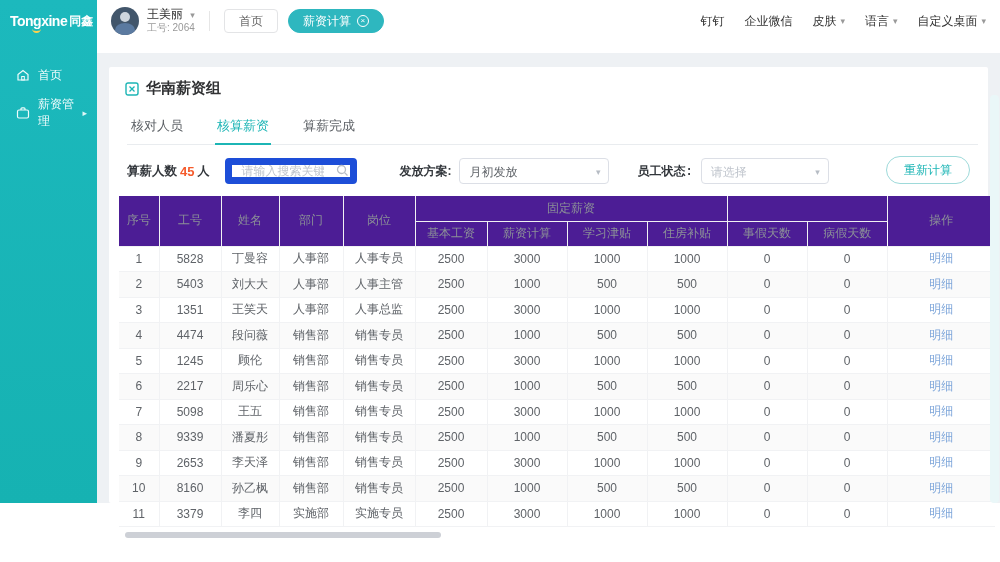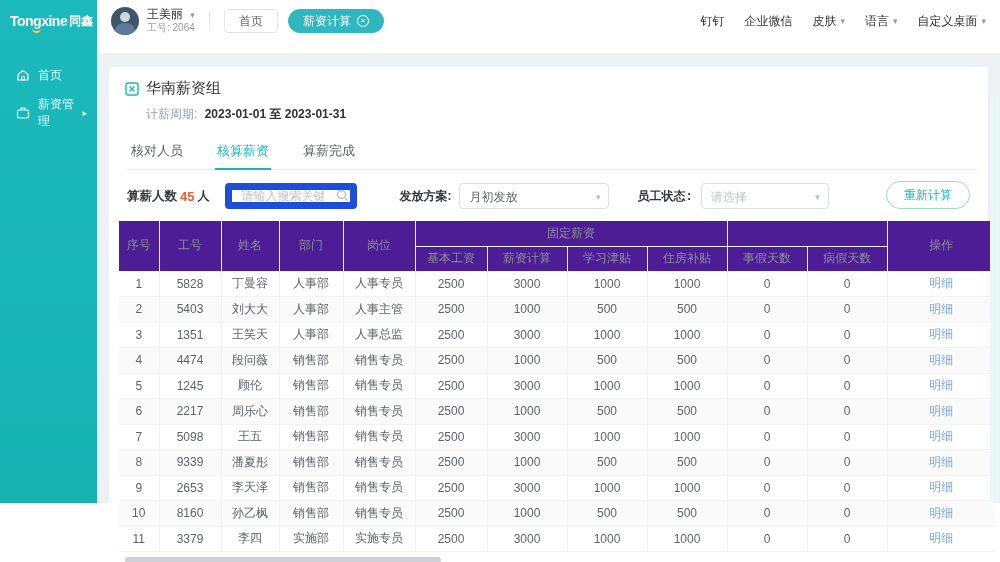--- a/index.html
+++ b/index.html
@@ -35,21 +35,21 @@
   .tab-close { width:12px; height:12px; border:1px solid #fff; border-radius:50%; font-size:8px; line-height:10px; text-align:center; display:inline-block; }
   .topnav { margin-left:auto; display:flex; align-items:center; gap:20px; font-size:12px; color:#333; }
   .topnav .tn-item { display:flex; align-items:center; gap:4px; cursor:pointer; }
   .topnav .caret { font-size:9px; color:#999; }
 
   .content { flex:1; background:#eef1f4; padding:14px 12px 0 12px; min-height:0; position:relative; }
   .card { background:#fff; border-radius:2px; height:100%; padding:12px 10px 0 10px; position:relative; }
 
   .page-head { display:flex; align-items:center; gap:7px; padding-left:6px; }
   .ph-icon { width:14px; height:14px; flex-shrink:0; }
-  .page-title { font-size:15px; font-weight:normal; color:#303133; }
+  .page-title { font-size:15px; font-weight:bold; color:#303133; }
   .period { margin:8px 0 0 27px; font-size:12px; }
   .period .plabel { color:#98a0a8; }
   .period .pvalue { color:#303133; font-weight:bold; margin-left:4px; }
 
   .tabs { display:flex; gap:30px; margin:12px 0 0 8px; border-bottom:1px solid #e9ecef; padding-left:2px; }
   .tab { padding:7px 2px 9px; font-size:13px; color:#5a5e63; cursor:pointer; position:relative; }
   .tab.active { color:#1cb5b5; }
   .tab.active::after { content:""; position:absolute; left:0; right:0; bottom:-1px; height:2px; background:#1cb5b5; }
 
   .filters { display:flex; align-items:center; margin:13px 0 0 8px; font-size:12px; position:relative; padding-right:110px; }
@@ -163,24 +163,20 @@
       <div class="card">
 
         <div class="page-head">
           <span class="ph-icon">
             <svg viewBox="0 0 14 14" width="14" height="14">
                 <rect x="1" y="1" width="12" height="12" rx="2" fill="none" stroke="#1cb5b5" stroke-width="1.4"></rect>
                 <path d="M4.5 4.5 L9.5 9.5 M9.5 4.5 L4.5 9.5" stroke="#1cb5b5" stroke-width="1.3"></path>
               </svg>
           </span>
           <span class="page-title">华南薪资组</span>
-        </div>
-        <div class="period">
-          <span class="plabel">计薪周期:</span>
-          <span class="pvalue">2023-01-01 至 2023-01-31</span>
         </div>
 
         <div class="tabs">
           <div class="tab">核对人员</div>
           <div class="tab active">核算薪资</div>
           <div class="tab">算薪完成</div>
         </div>
 
         <div class="filters">
           <span class="count-label">算薪人数</span>

